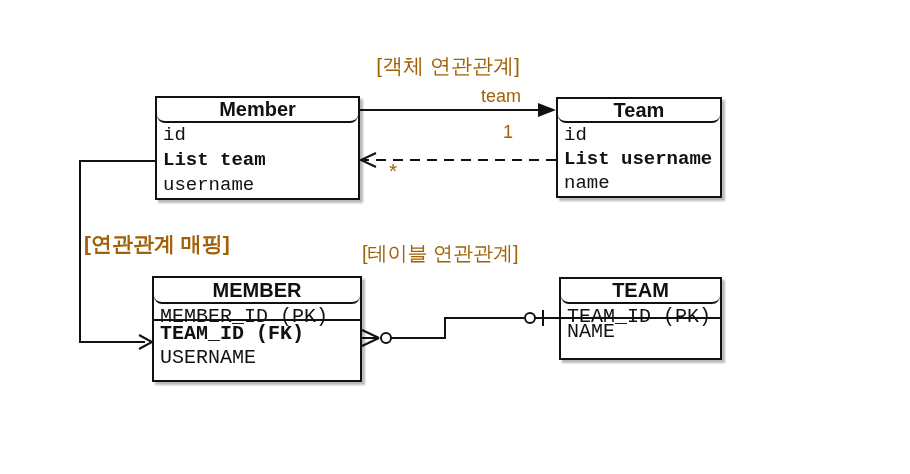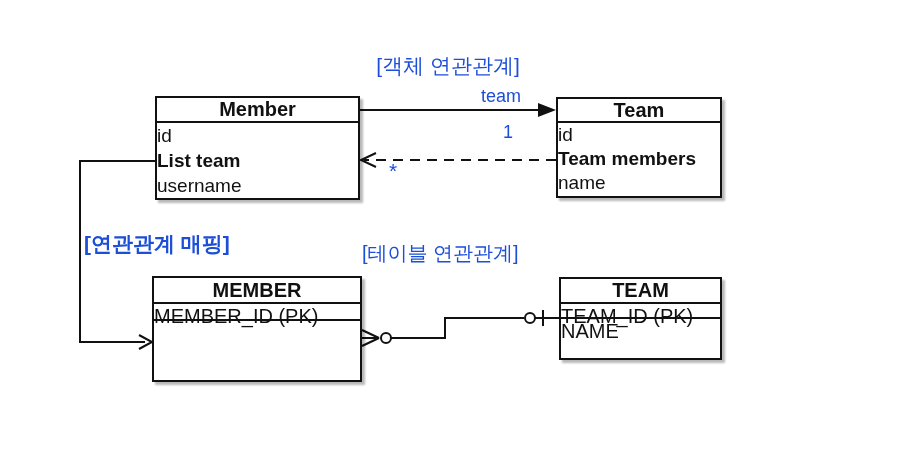--- a/index.html
+++ b/index.html
@@ -43,24 +43,27 @@
     background: #ffffff;
     border: 2px solid #111111;
     box-sizing: border-box;
     box-shadow: 3px 3px 2px rgba(0,0,0,0.28);
   }
   .box .hdr {
     font-weight: bold;
     text-align: center;
     border-bottom: 2px solid #111111;
     box-sizing: border-box;
+    border-radius: 8px;
   }
   .box .row, .box .cell {
+    padding-left: 6px;
     box-sizing: border-box;
     white-space: nowrap;
+    font-family: Liberation Mono, monospace;
   }
   .bold { font-weight: bold; }
 
   
   .box-member { left: 155px; top: 96px; width: 205px; height: 104px; }
   .box-member .hdr { height: 25px; line-height: 23px; font-size: 20px; }
   .box-member .row { font-size: 19px; line-height: 25px; }
 
   .box-team { left: 556px; top: 97px; width: 166px; height: 101px; }
   .box-team .hdr { height: 24px; line-height: 22px; font-size: 20px; }
@@ -74,21 +77,21 @@
   .box-member-tbl .comp { padding-top: 1px; }
 
   .box-team-tbl { left: 559px; top: 277px; width: 163px; height: 83px; }
   .box-team-tbl .hdr { height: 25px; line-height: 23px; font-size: 20px; }
   .box-team-tbl .cell-pk { height: 15px; line-height: 25px; font-size: 20px; border-bottom: 2px solid #111111; }
   .box-team-tbl .cell-last { height: 27px; line-height: 25px; font-size: 20px; }
 
   .lbl {
     position: absolute;
     white-space: nowrap;
-    color: #1d4ed8;
+    color: #a16207;
   }
   .lbl-object   { left: 357px; top: 52px;  width: 182px; text-align: center; font-size: 21px; }
   .lbl-mapping  { left: 84px;  top: 230px; font-size: 21px; font-weight: bold; }
   .lbl-table    { left: 362px; top: 240px; font-size: 20px; }
   .lbl-team     { left: 481px; top: 86px;  font-size: 18px; }
   .lbl-card-one { left: 503px; top: 122px; font-size: 18px; }
   .lbl-members  { left: 367px; top: 133px; font-size: 19px; }
   .lbl-card-many{ left: 389px; top: 159px; font-size: 21px; }
 </style>
 </head>
@@ -136,27 +139,31 @@
   <div class="box box-member">
     <div class="hdr">Member</div>
     <div class="row">id</div>
     <div class="row bold">List team</div>
     <div class="row">username</div>
   </div>
 
   <div class="box box-team">
     <div class="hdr">Team</div>
     <div class="row">id</div>
-    <div class="row bold">Team members</div>
+    <div class="row bold">List username</div>
     <div class="row">name</div>
   </div>
 
   <div class="box box-member-tbl">
     <div class="hdr">MEMBER</div>
     <div class="cell cell-pk">MEMBER_ID (PK)</div>
+    <div class="comp">
+      <div class="row bold">TEAM_ID (FK)</div>
+      <div class="row">USERNAME</div>
+    </div>
   </div>
 
   <div class="box box-team-tbl">
     <div class="hdr">TEAM</div>
     <div class="cell cell-pk">TEAM_ID (PK)</div>
     <div class="cell cell-last">NAME</div>
   </div>
 
 </div>
 

